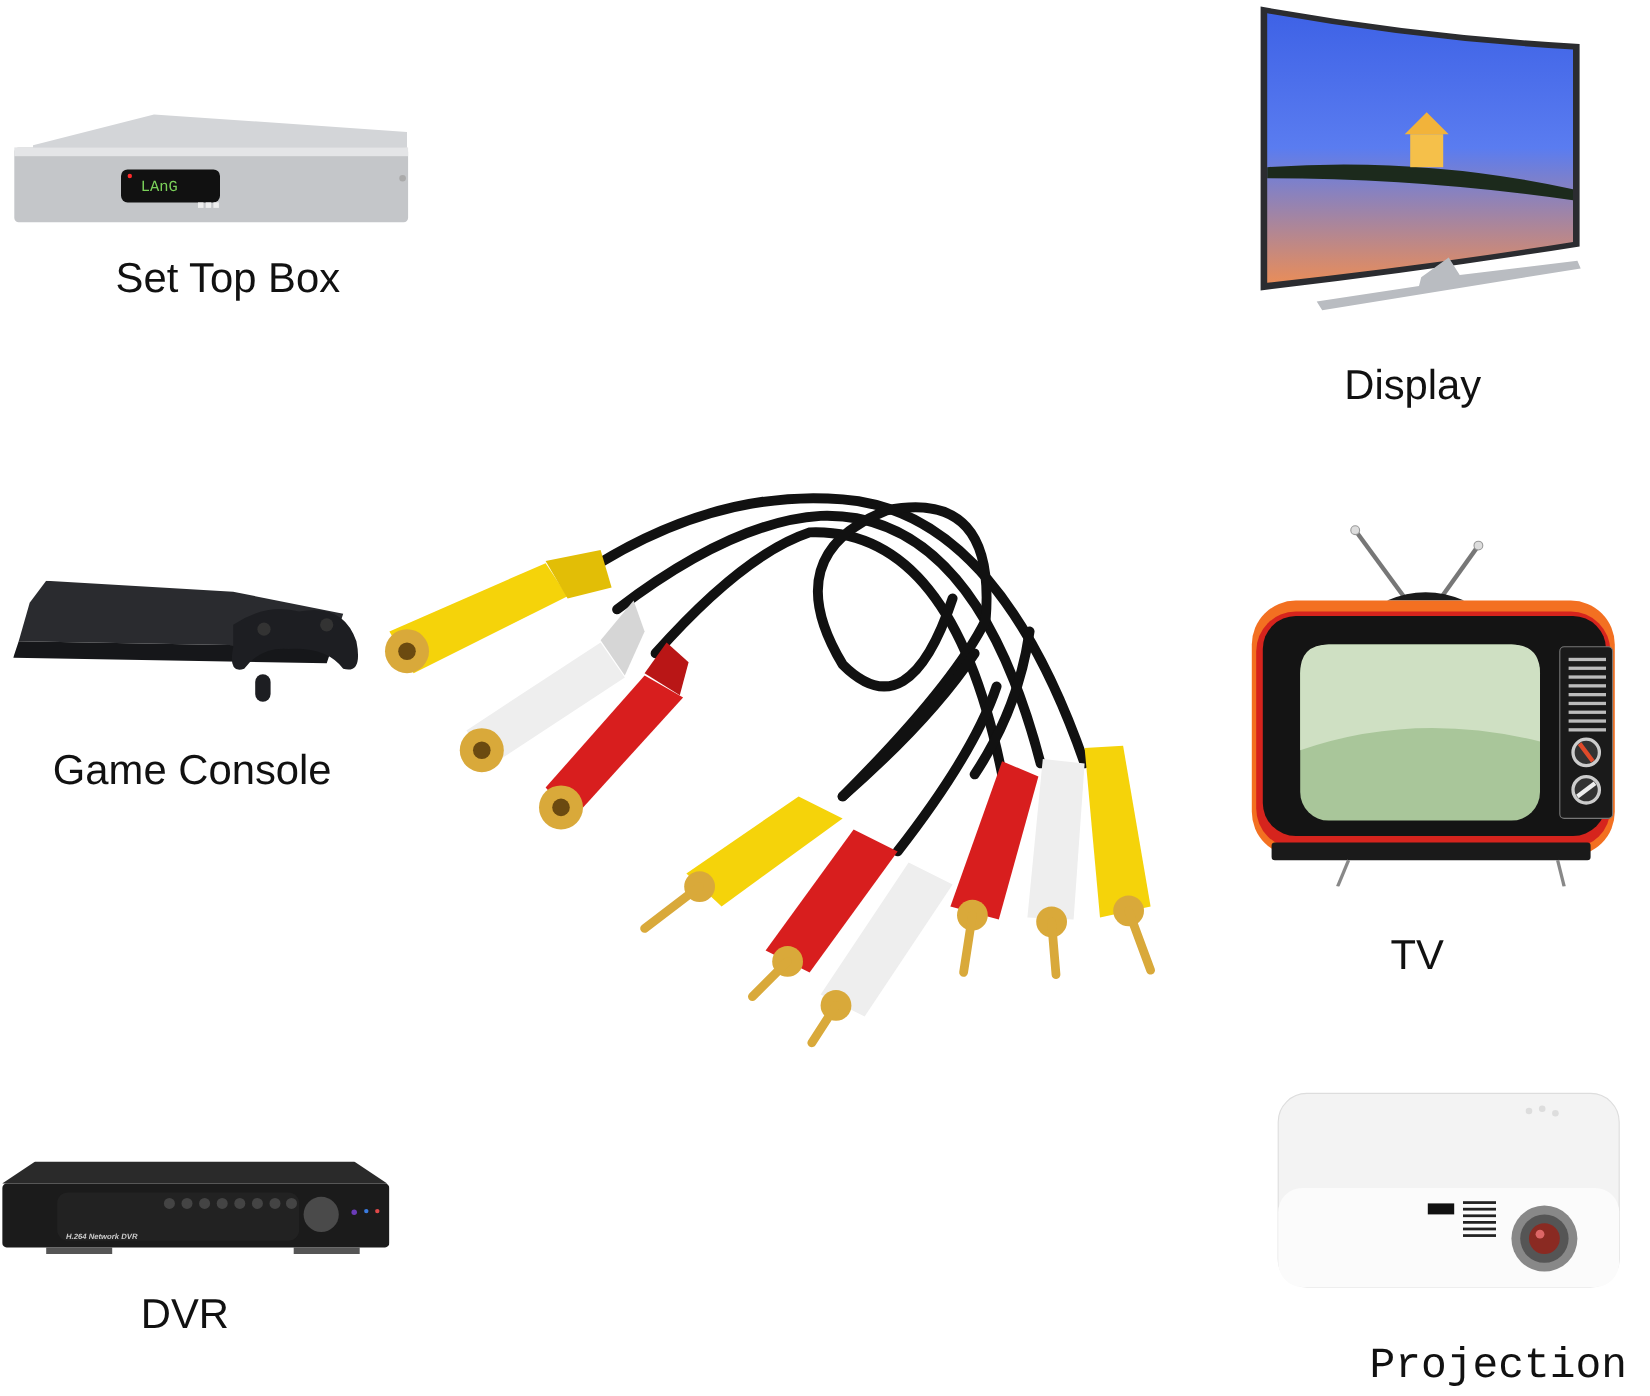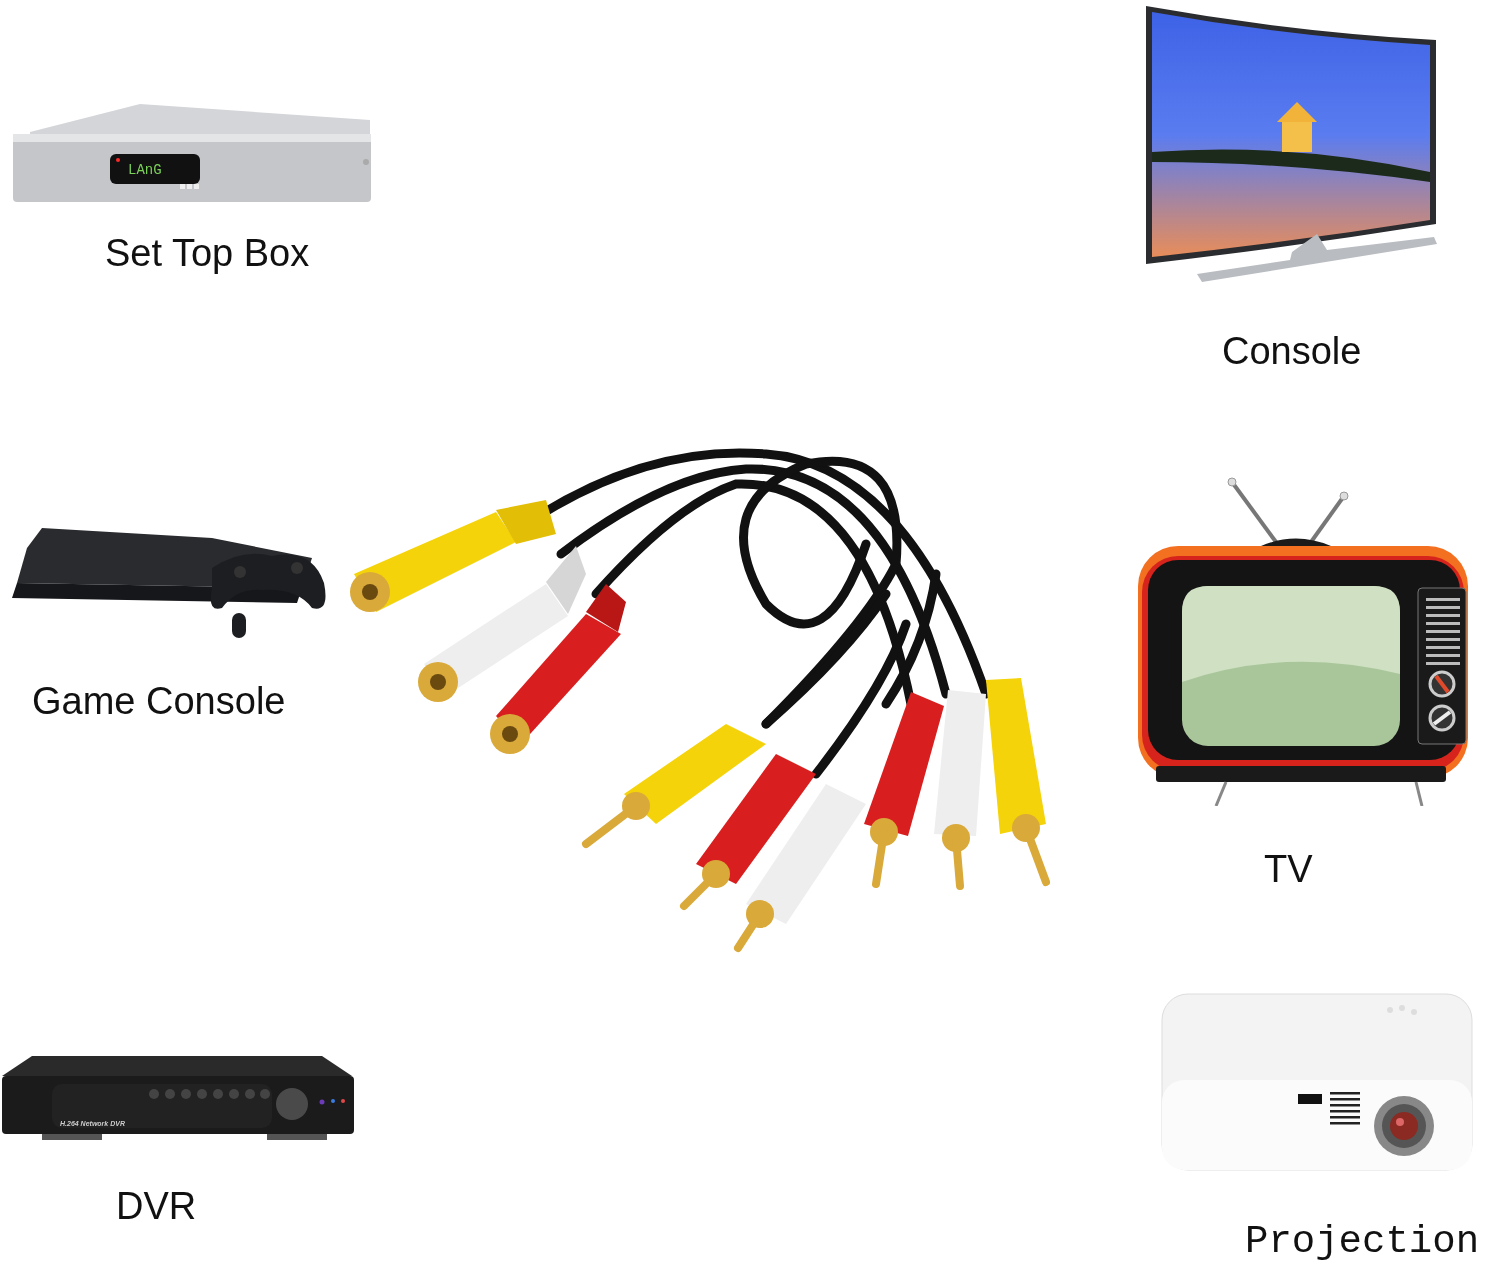--- a/index.html
+++ b/index.html
@@ -31,21 +31,21 @@
 <div class="item" style="left:12px;top:528px;width:315px;height:115px;">
   <svg width="315" height="115" viewBox="0 0 315 115">
     <polygon points="30,0 200,10 300,30 290,60 5,55 15,20" fill="#2a2b2f"></polygon>
     <polygon points="5,55 290,60 285,75 0,70" fill="#16171a"></polygon>
     <path d="M200,40 Q230,20 260,28 Q300,20 312,55 Q318,85 300,80 Q285,60 250,62 Q225,60 210,80 Q195,85 200,60 Z" fill="#1d1e22"></path>
     <circle cx="228" cy="44" r="6" fill="#333"></circle>
       <circle cx="285" cy="40" r="6" fill="#333"></circle>
     <rect x="220" y="85" width="14" height="25" rx="7" fill="#1d1e22"></rect>
   </svg>
 </div>
-<div class="label" style="left:32px;top:680px;">Game Console</div>
+<div class="label" style="left:48px;top:680px;">Game Console</div>
 
 <div class="item" style="left:2px;top:1056px;width:352px;height:88px;">
   <svg width="352" height="88" viewBox="0 0 352 88">
     <polygon points="30,0 320,0 350,20 0,20" fill="#2a2a2a"></polygon>
     <rect x="0" y="20" width="352" height="58" rx="4" fill="#1b1b1b"></rect>
     <rect x="50" y="28" width="220" height="44" rx="10" fill="#222"></rect>
     <g fill="#444">
         <circle cx="152" cy="38" r="5"></circle>
         <circle cx="168" cy="38" r="5"></circle>
         <circle cx="184" cy="38" r="5"></circle>
@@ -57,40 +57,40 @@
       </g>
     <circle cx="290" cy="48" r="16" fill="#4a4a4a"></circle>
     <text x="58" y="70" fill="#ccc" font-size="7" font-style="italic" font-weight="bold" font-family="Liberation Sans, sans-serif">H.264 Network DVR</text>
     <circle cx="320" cy="46" r="2.5" fill="#6b3bb8"></circle>
       <circle cx="331" cy="45" r="2" fill="#3a7be0"></circle>
       <circle cx="341" cy="45" r="2" fill="#e04848"></circle>
     <rect x="40" y="78" width="60" height="6" fill="#555"></rect>
       <rect x="265" y="78" width="60" height="6" fill="#555"></rect>
   </svg>
 </div>
-<div class="label" style="left:116px;top:1174px;margin-top:11px;">DVR</div>
+<div class="label" style="left:128px;top:1174px;">DVR</div>
 
 <div class="item" style="left:1142px;top:2px;width:296px;height:282px;">
   <svg width="296" height="282" viewBox="0 0 296 282">
     <path d="M4,4 Q150,30 294,38 L294,222 Q150,245 4,262 Z" fill="#2b2c30"></path>
     <defs>
       <linearGradient id="sky" x1="0" y1="0" x2="0" y2="1">
         <stop offset="0" stop-color="#3e62e6"></stop>
           <stop offset="0.5" stop-color="#5a7cf0"></stop>
           <stop offset="1" stop-color="#e88d5a"></stop>
       </linearGradient>
     </defs>
     <path d="M10,10 Q150,35 288,43 L288,218 Q150,240 10,255 Z" fill="url(#sky)"></path>
     <path d="M10,150 Q150,140 288,170 L288,180 Q150,160 10,160 Z" fill="#1c2a1c"></path>
     <polygon points="135,120 155,100 175,120" fill="#f2b33a"></polygon>
     <rect x="140" y="120" width="30" height="30" fill="#f5c04a"></rect>
     <path d="M150,250 L175,232 L185,248 L292,235 L295,242 L60,280 L55,272 L148,258 Z" fill="#b9bcc1"></path>
   </svg>
 </div>
-<div class="label" style="left:1222px;top:330px;">Console</div>
+<div class="label" style="left:1222px;top:330px;">Display</div>
 
 <div class="item" style="left:1136px;top:476px;width:334px;height:330px;">
   <svg width="334" height="330" viewBox="0 0 334 330">
     <line x1="96" y1="6" x2="140" y2="66" stroke="#777" stroke-width="4"></line>
     <line x1="208" y1="20" x2="175" y2="66" stroke="#777" stroke-width="4"></line>
     <circle cx="96" cy="6" r="4" fill="#ddd" stroke="#999"></circle>
     <circle cx="208" cy="20" r="4" fill="#ddd" stroke="#999"></circle>
     <path d="M125,70 Q160,55 195,70 Z" fill="#1a1a1a"></path>
     <rect x="2" y="70" width="330" height="232" rx="40" fill="#f37021"></rect>
     <rect x="6" y="80" width="322" height="215" rx="36" fill="#d6241d"></rect>

